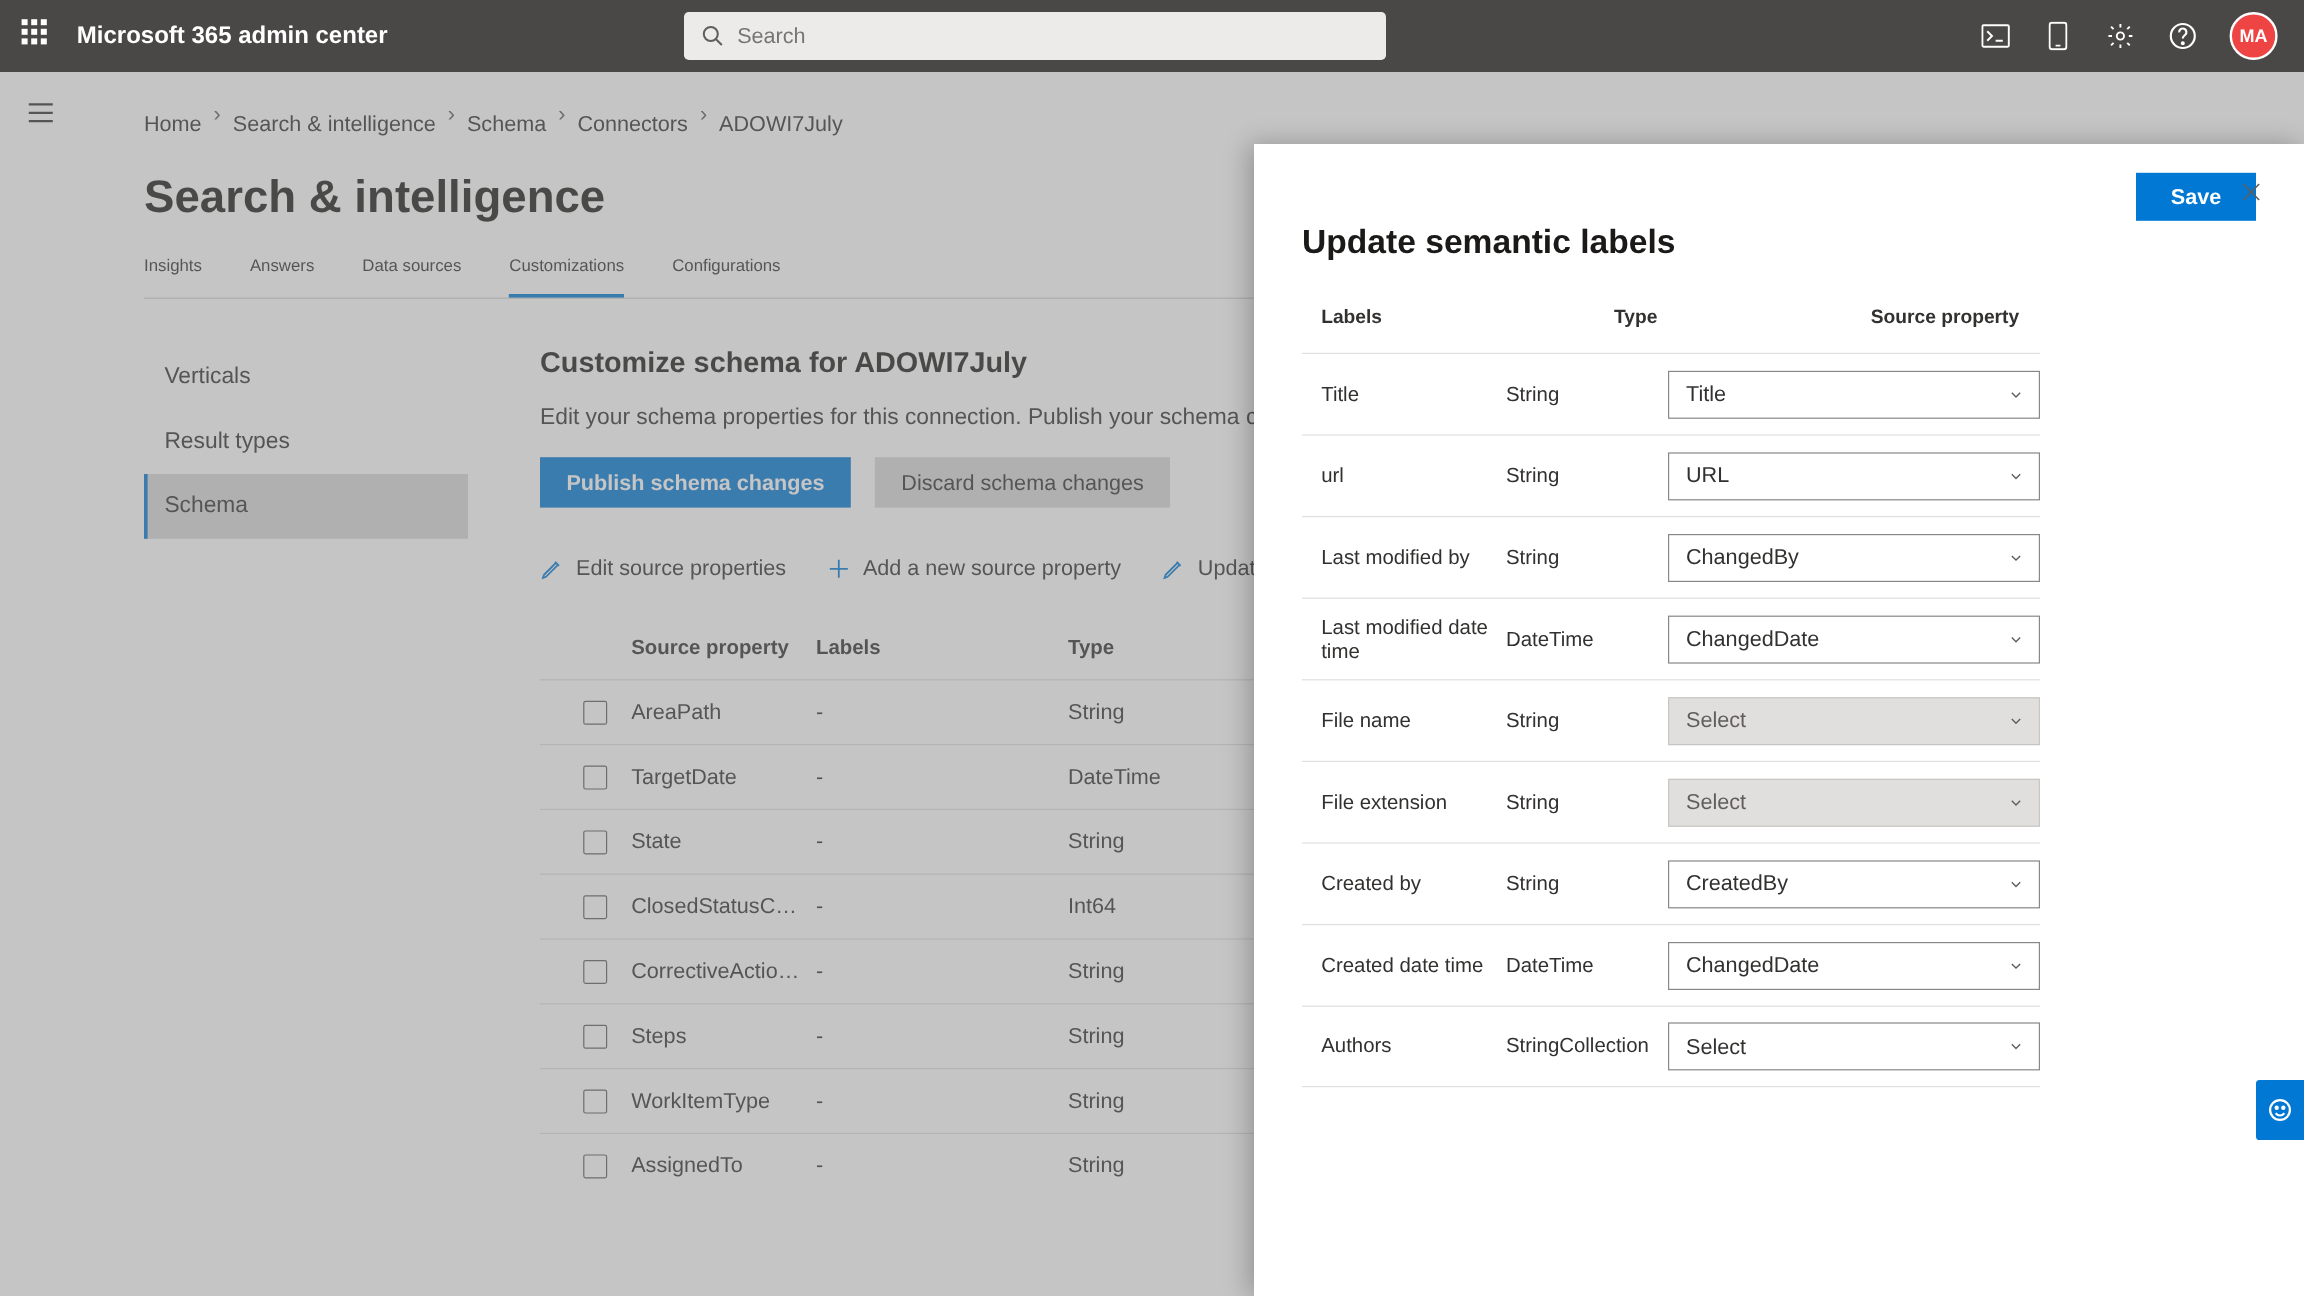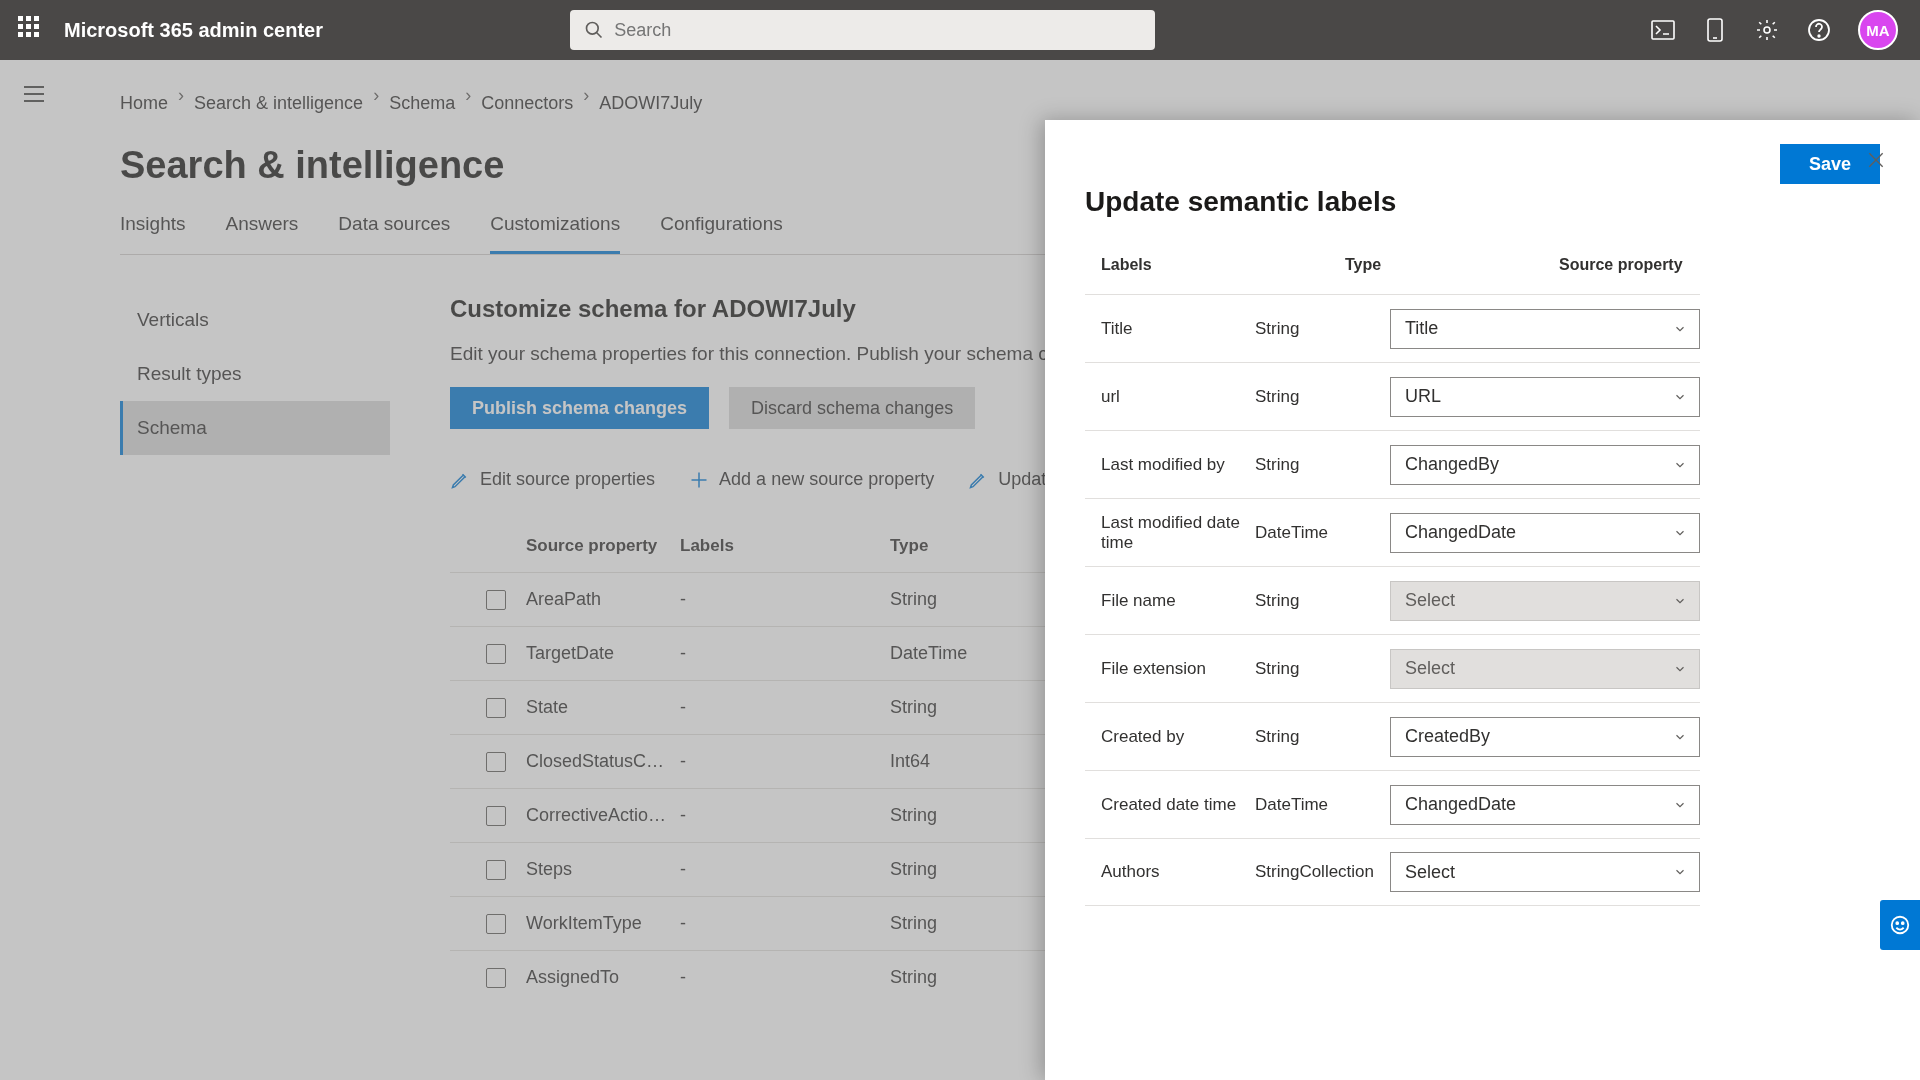--- a/index.html
+++ b/index.html
@@ -9,31 +9,31 @@
 .topbar { height: 60px; background: #4a4847; display: flex; align-items: center; padding: 0 12px; color: #fff; }
 .waffle { width: 28px; height: 28px; display: grid; grid-template-columns: repeat(3,5px); grid-template-rows: repeat(3,5px); gap: 3px; cursor: pointer; margin: 0 18px 0 6px; }
 .waffle span { background: #fff; }
 .topbar-title { font-size: 20px; font-weight: 600; }
 .search-wrap { flex: 0 0 585px; margin-left: auto; margin-right: auto; }
 .search-box { width: 100%; height: 40px; background: #edebe9; border: none; border-radius: 4px; padding: 0 14px 0 44px; font-size: 18px; color: #323130; outline: none; }
 .search-icon-wrap { position: relative; }
 .search-icon-svg { position: absolute; left: 14px; top: 50%; transform: translateY(-50%); }
 .topbar-actions { display: flex; align-items: center; gap: 26px; margin-left: auto; margin-right: 10px; }
 .topbar-actions .icn { width: 26px; height: 26px; display: flex; align-items: center; justify-content: center; cursor: pointer; }
-.avatar { width: 40px; height: 40px; border: 2px solid #fff; border-radius: 50%; display: flex; align-items: center; justify-content: center; font-size: 15px; font-weight: 600; background: #d946ef; cursor: pointer; }
+.avatar { width: 40px; height: 40px; border: 2px solid #fff; border-radius: 50%; display: flex; align-items: center; justify-content: center; font-size: 15px; font-weight: 600; background: #ef4444; cursor: pointer; }
 
 
 .app-body { position: relative; height: calc(1080px - 60px); }
 .hamburger { position: absolute; top: 22px; left: 22px; cursor: pointer; width: 24px; height: 24px; }
 .page { position: absolute; left: 120px; top: 0; right: 0; bottom: 0; }
 .breadcrumb { height: 56px; display: flex; align-items: center; gap: 10px; font-size: 18px; color: #323130; padding-top: 14px; }
 .bc-item { cursor: pointer; margin-top: 17px; }
 .bc-sep { color: #605e5c; }
 .page-title { font-size: 38px; font-weight: 700; margin-top: 28px; margin-bottom: 26px; color: #1b1a19; }
-.tabs { display: flex; gap: 40px; border-bottom: 1px solid transparent; font-size: 19px; color: #323130; }
+.tabs { display: flex; gap: 40px; border-bottom: 1px solid transparent; font-size: 14px; color: #323130; }
 .tab { padding-bottom: 16px; cursor: pointer; }
 .tab.active { font-weight: 400; border-bottom: 3px solid #0078d4; }
 .tabline { border-bottom: 1px solid #d2d0ce; margin-top: -1px; }
 
 .content-row { display: flex; margin-top: 0; }
 .sidebar { width: 270px; padding-top: 38px; }
 .side-item { height: 54px; display: flex; align-items: center; padding-left: 14px; font-size: 19px; color: #323130; cursor: pointer; border-left: 3px solid transparent; }
 .side-item.active { background: #d9d9d9; border-left-color: #0078d4; }
 
 .main { flex: 1; padding: 40px 0 0 60px; }

